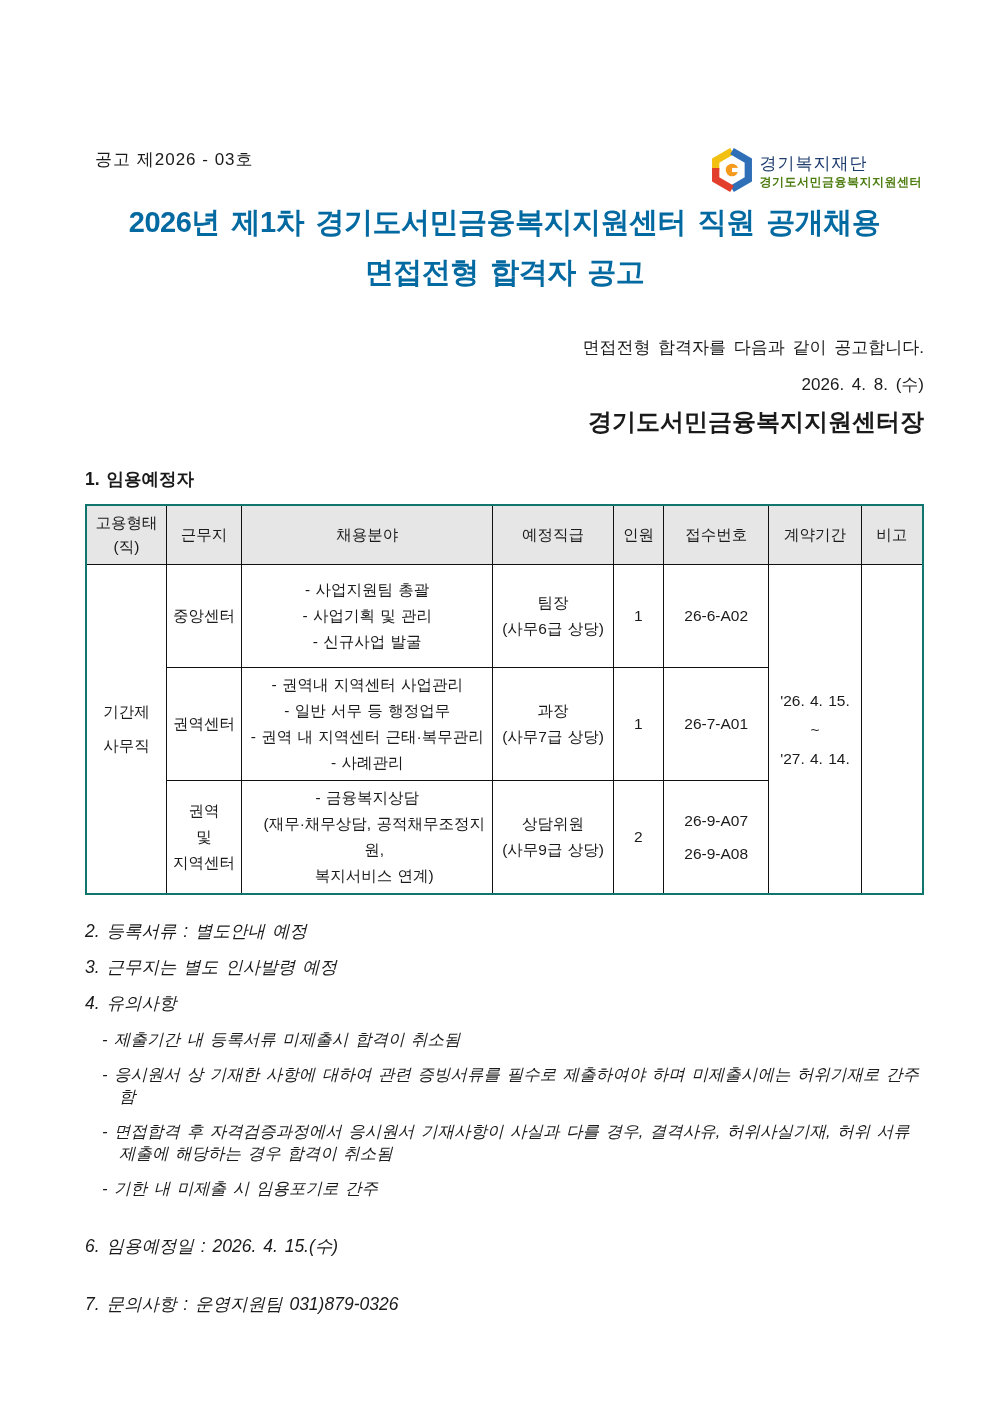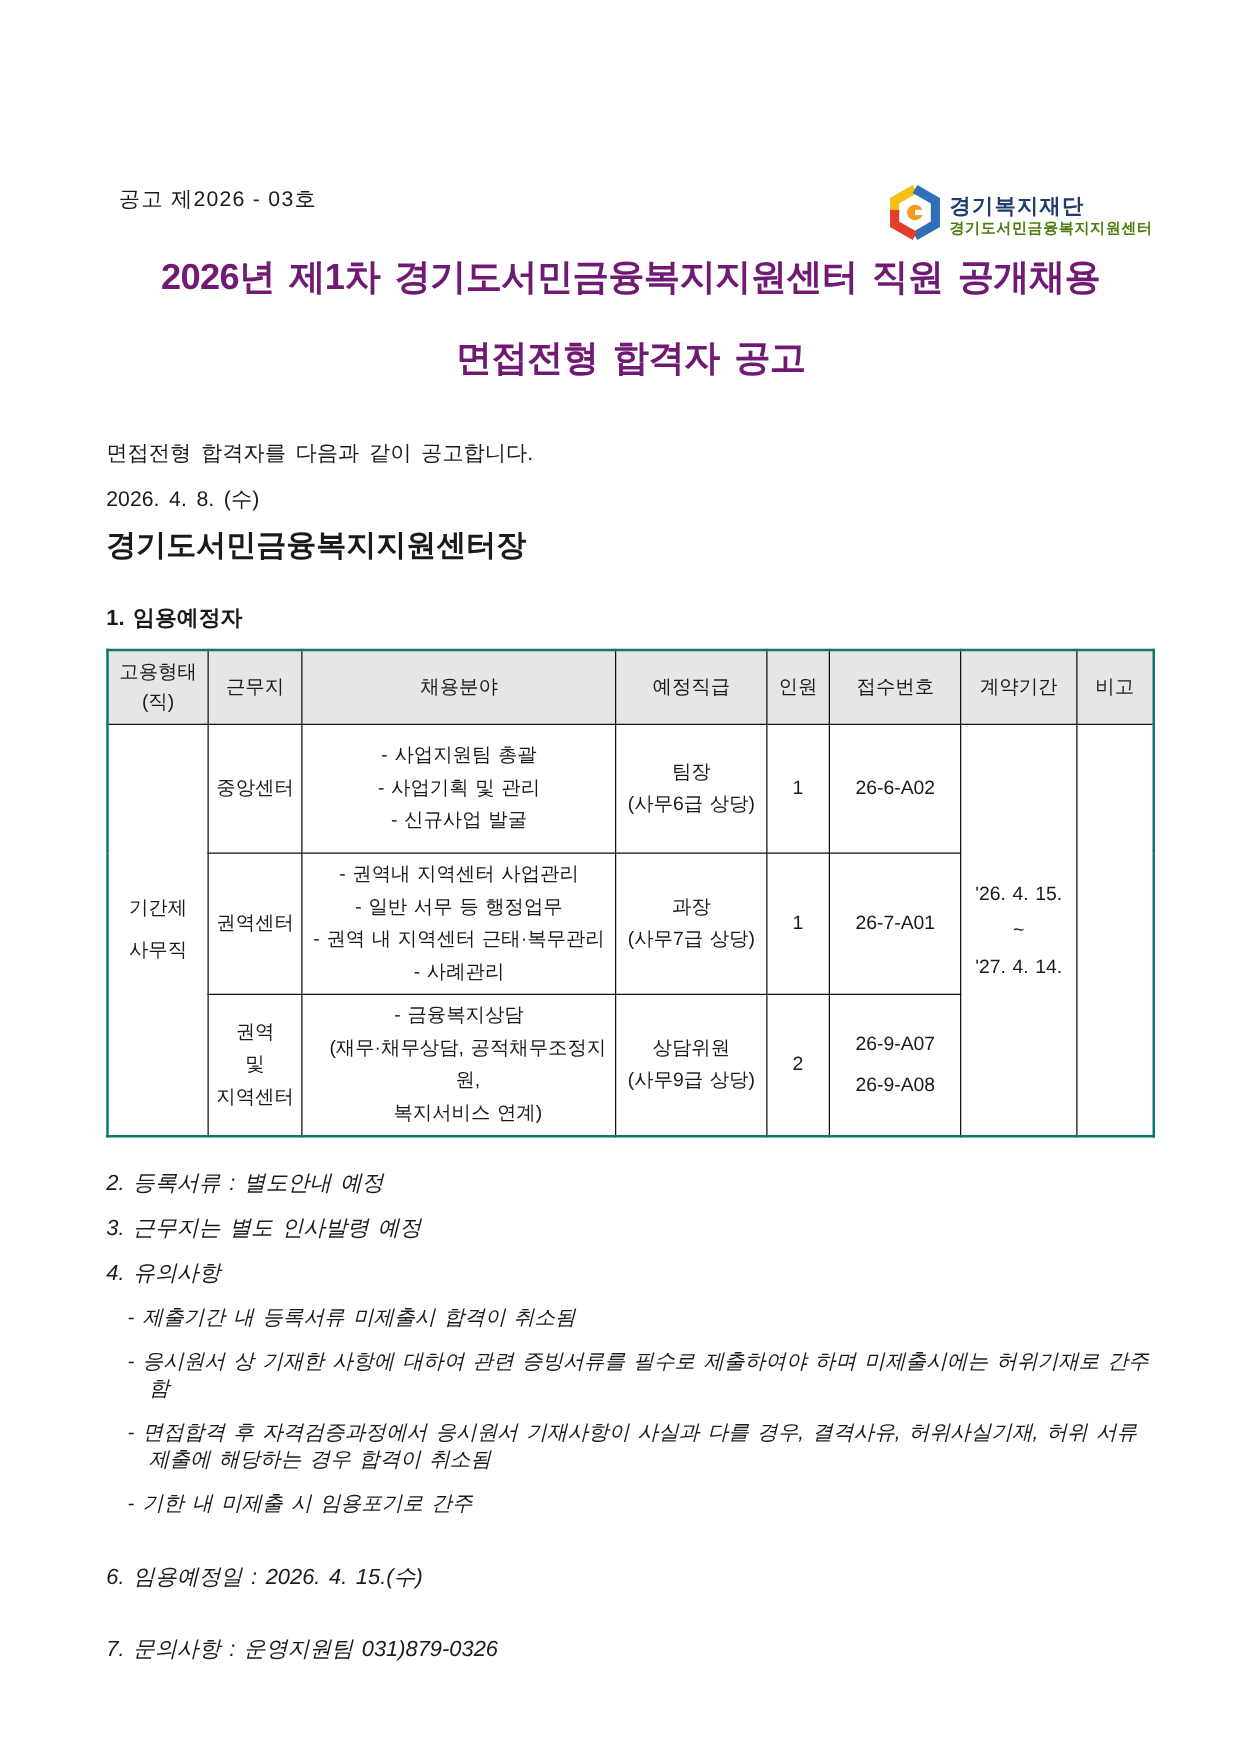--- a/index.html
+++ b/index.html
@@ -11,27 +11,27 @@
     font-family:"Liberation Sans","DejaVu Sans",sans-serif;
     color:#1a1a1a;
     overflow:hidden;
   }
   .content { position:absolute; left:85px; right:68px; top:0; }
 
   .doc-number { margin-top:148px; margin-left:10px; font-size:17px; letter-spacing:1px; }
 
   .logo { position:absolute; top:147px; right:2px; display:flex; align-items:center; gap:7px; }
   .logo-text { line-height:1.15; }
-  .logo-org { font-size:17px; font-weight:bold; color:#1e3c6e; letter-spacing:1px; }
+  .logo-org { font-size:17px; font-weight:normal; color:#1e3c6e; letter-spacing:1px; }
   .logo-sub { font-size:12px; font-weight:bold; color:#4d7c0f; margin-top:2px; letter-spacing:.5px; }
 
-  .title { text-align:center; margin-top:36px; font-size:29px; font-weight:bold; color:#701a75; letter-spacing:-0.5px; word-spacing:4px; line-height:1.1; }
-  .title-line2 { margin-top:33px; }
-
-  .intro-block { text-align:left; margin-top:40px; font-size:17px; line-height:37px; word-spacing:3px; }
+  .title { text-align:center; margin-top:36px; font-size:29px; font-weight:bold; color:#0369a1; letter-spacing:-0.5px; word-spacing:4px; line-height:1.1; }
+  .title-line2 { margin-top:18px; }
+
+  .intro-block { text-align:right; margin-top:40px; font-size:17px; line-height:37px; word-spacing:3px; }
   .signer { font-weight:bold; font-size:24px; }
 
   .sec-heading { margin-top:27px; font-size:17.5px; font-weight:bold; word-spacing:2px; }
 
   table.appoint {
     width:100%; margin-top:13px;
     border-collapse:collapse; table-layout:fixed;
     border:2px solid #0f766e;
     font-size:15.5px;
   }

